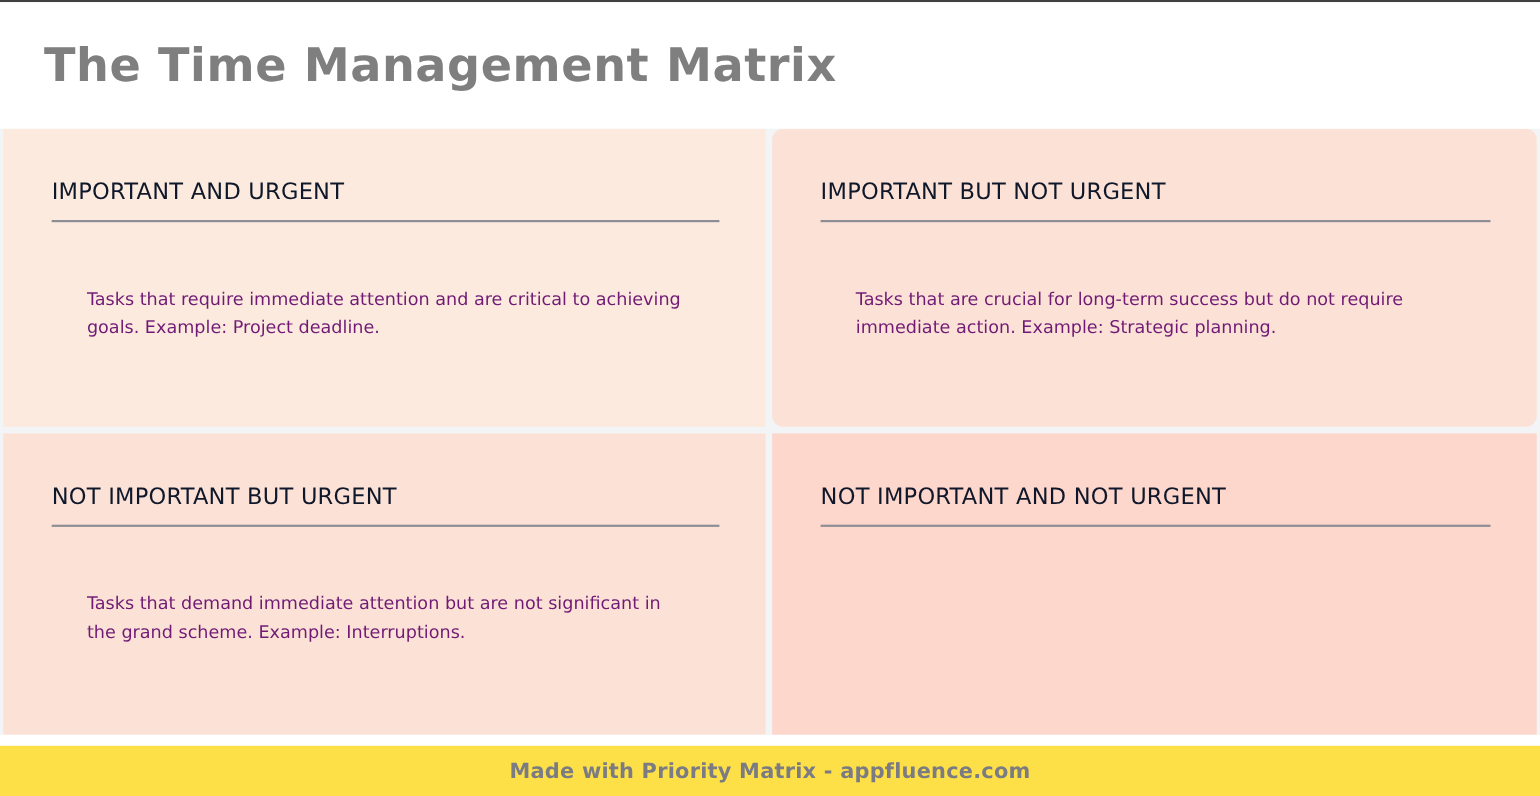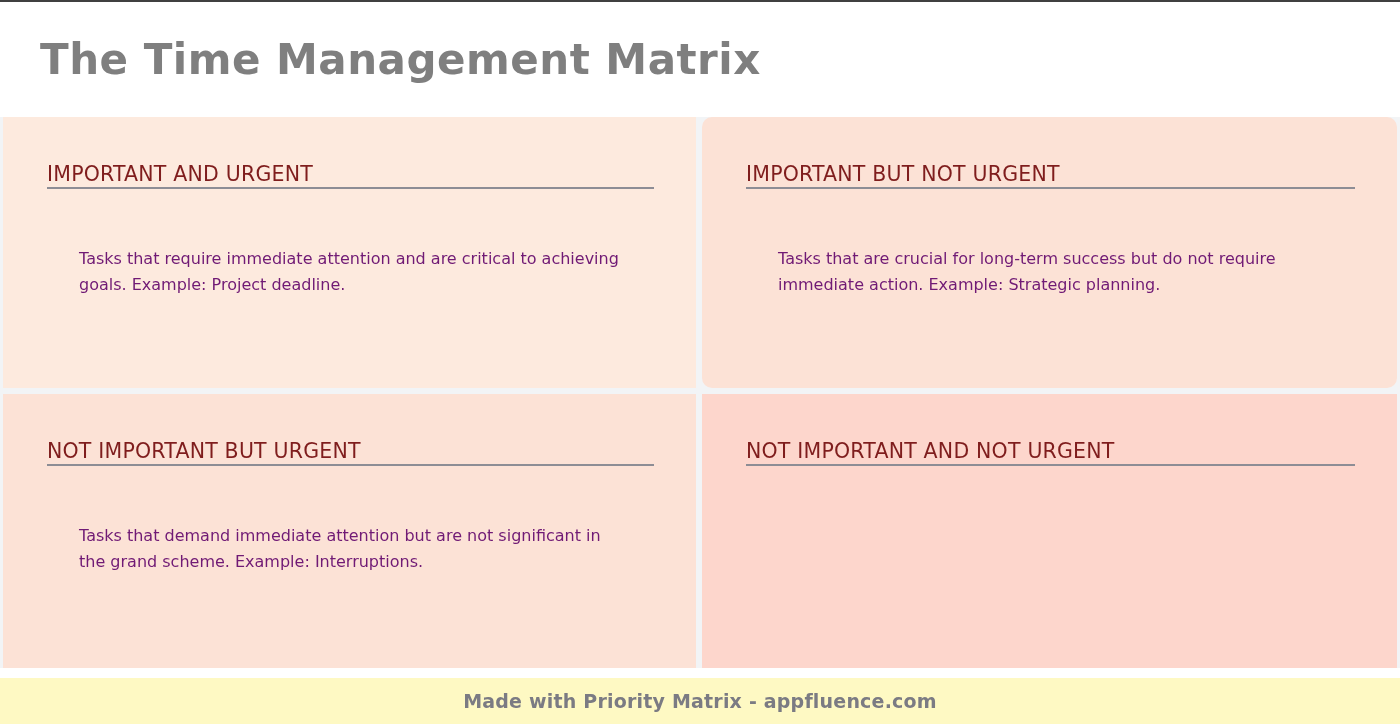--- a/index.html
+++ b/index.html
@@ -71,24 +71,25 @@
 
   .q-tl .quad-surface { left: 3px;  right: 3px; top: 0px;  bottom: 3px; }
   .q-tr .quad-surface { left: 3px;  right: 3px; top: 0px;  bottom: 3px; border-radius: 10px; }
   .q-bl .quad-surface { left: 3px;  right: 3px; top: 3px;  bottom: 0px; }
   .q-br .quad-surface { left: 3px;  right: 3px; top: 3px;  bottom: 0px; }
 
   .quad-header {
     font-family: "DejaVu Sans", "Liberation Sans", sans-serif;
     font-size: 20.5px;
     font-weight: normal;
-    color: #7f1d1d;
+    color: #0f172a;
     letter-spacing: 0.2px;
     line-height: 1.15;
     white-space: nowrap;
+    padding-bottom: 13px;
     border-bottom: 2px solid #8d8d95;
     margin-bottom: 0;
   }
 
   .quad-body {
     margin-top: 57px;
     padding-left: 32px;
     padding-right: 10px;
     font-family: "DejaVu Sans", "Liberation Sans", sans-serif;
     font-size: 16px;
@@ -153,17 +154,17 @@
     <div class="quadrant q-br">
       <div class="quad-surface" style="background: rgb(253, 214, 204);">
         <div class="quad-header">NOT IMPORTANT AND NOT URGENT</div>
       </div>
     </div>
 
   </div>
 
   <div class="footer-gap"></div>
 
-  <div class="footer" style="background: #fef9c3;">
+  <div class="footer" style="background: #fde047;">
     <div class="footer-text">Made with Priority Matrix - appfluence.com</div>
   </div>
 
 </div>
 
 </body></html>

